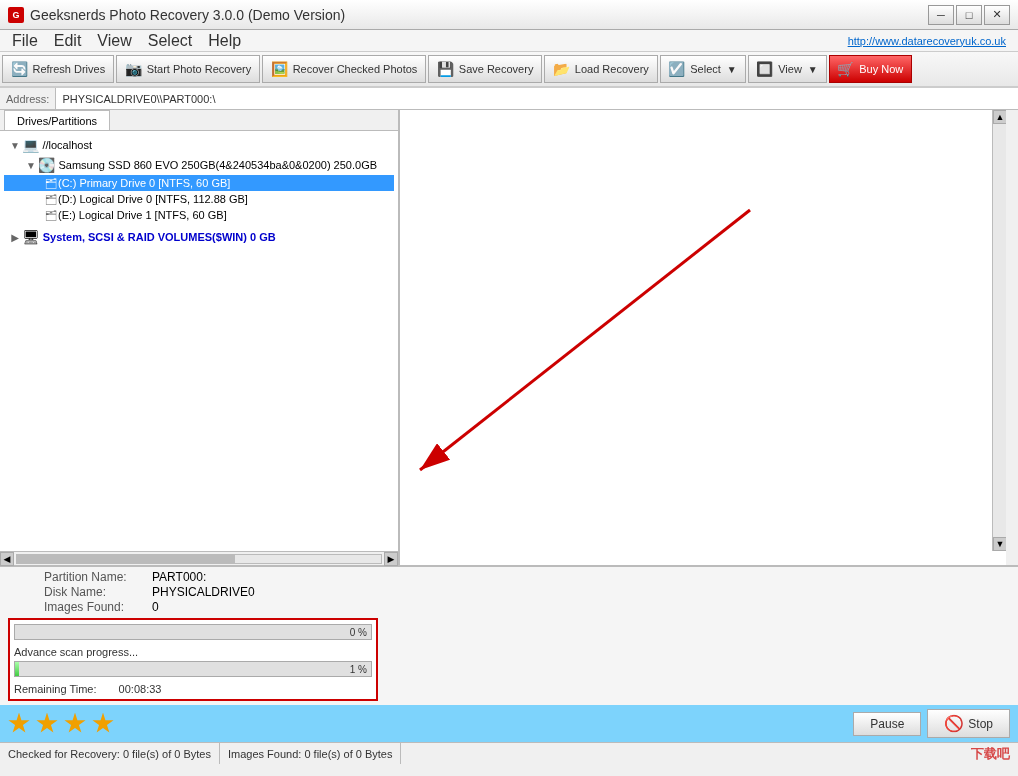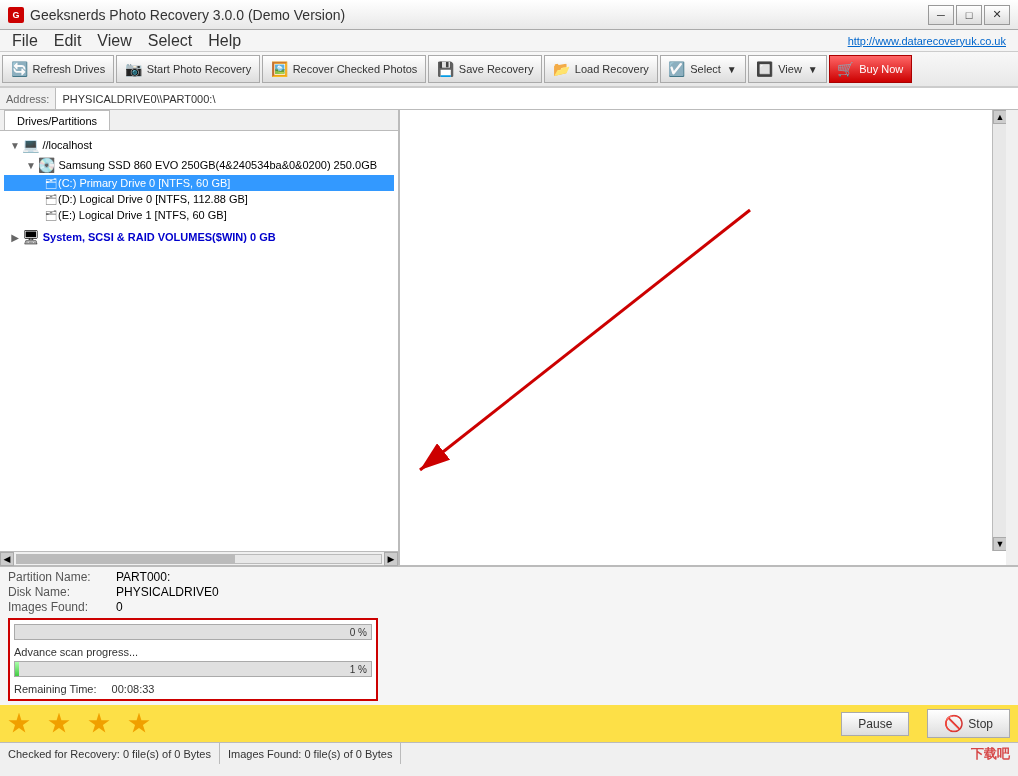--- a/index.html
+++ b/index.html
@@ -139,21 +139,21 @@
       cursor: pointer;
       white-space: nowrap;
     }
     .tree-row.selected { background: #3399ff; color: white; }
     .tree-indent { display: inline-block; }
     .tree-expand { width: 14px; font-size: 10px; color: #666; display: inline-flex; align-items: center; justify-content: center; }
     .tree-icon { margin-right: 3px; font-size: 14px; }
     .tree-label { font-size: 11px; }
     .tree-label.blue { color: #0000cc; font-weight: bold; }
     .info-row { display: flex; gap: 8px; margin-bottom: 1px; }
-    .info-label { color: #555; min-width: 100px; }
+    .info-label { color: #555; min-width: 100px; margin-left: 36px; }
     .info-value { color: #000; font-weight: 500; }
 
     
     .progress-box {
       border: 2px solid #cc0000;
       margin: 4px 8px;
       padding: 4px;
       background: #fff;
     }
     .progress-section { margin-bottom: 6px; }
@@ -181,22 +181,22 @@
       font-size: 10px;
       color: #333;
     }
     .remaining-time { font-size: 11px; color: #333; margin-top: 2px; }
 
     
     .bottom-buttons {
       display: flex;
       align-items: center;
       padding: 4px 8px;
-      gap: 18px;
-      background: #fde047;
+      gap: 6px;
+      background: #7dd3fc;
     }
     .star-icon {
       width: 22px; height: 22px; background: #f0a000;
       display: inline-block; clip-path: polygon(50% 0%, 61% 35%, 98% 35%, 68% 57%, 79% 91%, 50% 70%, 21% 91%, 32% 57%, 2% 35%, 39% 35%);
     }
     .action-btn {
       padding: 4px 16px;
       border: 1px solid #aaa;
       background: linear-gradient(to bottom, #fff, #ddd);
       cursor: pointer;
@@ -419,21 +419,21 @@
     <div class="progress-section">
       <div class="progress-label">Advance scan progress...</div>
       <div class="progress-bar-container">
         <div class="progress-bar-fill green" style="width: 1%;"></div>
         <span class="progress-percent">1 %</span>
       </div>
     </div>
 
     <div class="remaining-time">
       <span>Remaining Time:</span>
-      <span style="margin-left: 12px;">00:08:33</span>
+      <span style="margin-left: 19px;">00:08:33</span>
     </div>
   </div>
 
   <div class="bottom-buttons">
     <span class="star-icon"></span>
     <span class="star-icon"></span>
     <span class="star-icon"></span>
     <span class="star-icon"></span>
     <span style="flex:1;"></span>
     <button class="action-btn">Pause</button>

